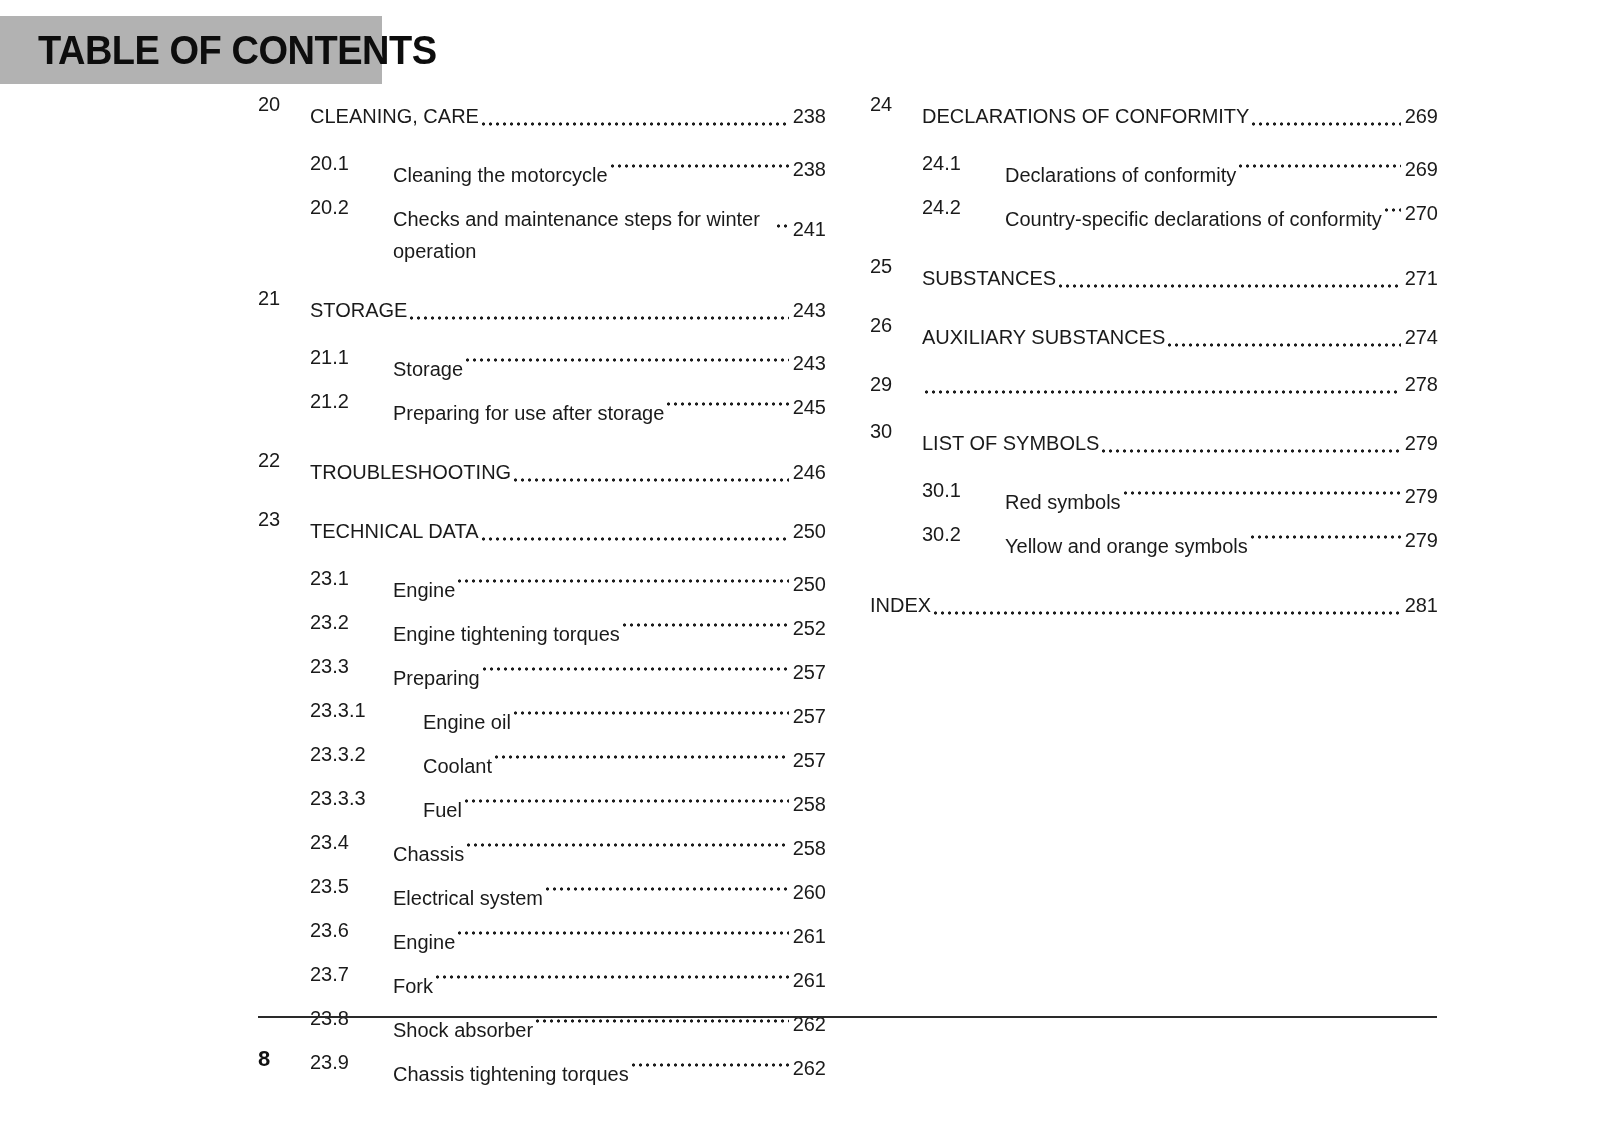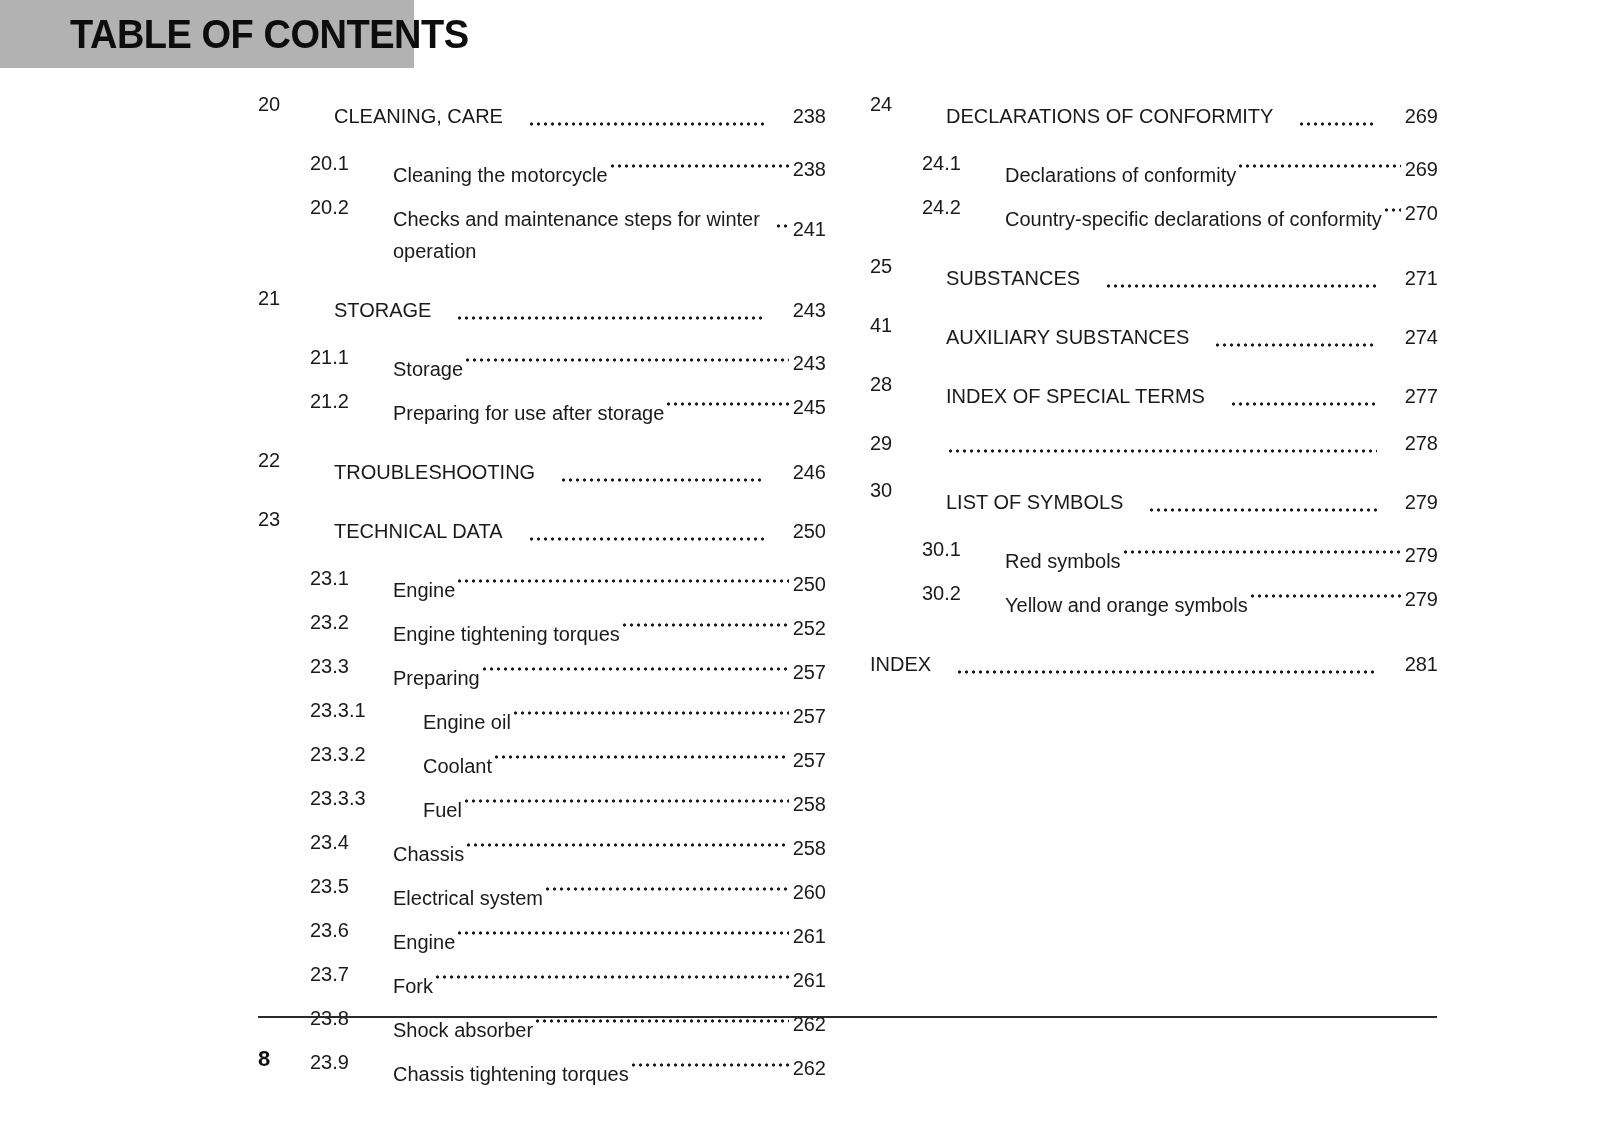--- a/index.html
+++ b/index.html
@@ -9,28 +9,27 @@
     position: relative;
     background: #ffffff;
     font-family: "Liberation Sans", sans-serif;
     color: #1a1a1a;
     overflow: hidden;
   }
 
   
   .title-bar {
     position: absolute;
-    top: 0;
+    top: 16px;
     left: 0;
     width: 382px;
     height: 68px;
     background: var(--title-bg, #b2b2b2);
     display: flex;
     align-items: center;
-    padding-left: 32px;
   }
   .title-bar .title-text {
     margin: 0;
     padding-left: 40px;
     font-size: 40px;
     font-weight: bold;
     color: #0d0d0d;
     letter-spacing: -0.5px;
     transform: scaleX(0.95);
     transform-origin: left center;
@@ -47,21 +46,21 @@
     gap: 44px;
   }
   .toc-col { flex: 1 1 0; min-width: 0; }
 
   .toc-entry {
     display: flex;
     align-items: flex-end;
     font-size: 20px;
     line-height: 32px;
   }
-  .toc-entry.chapter { margin: 15px 0; gap: 24px; }
+  .toc-entry.chapter { margin: 15px 0; }
   .toc-col .toc-entry:first-child { margin-top: 0; }
 
   .toc-num {
     align-self: flex-start;
     flex: 0 0 auto;
   }
   .chapter .toc-num { width: 52px; }
   .section, .subsection { padding-left: 52px; align-items: center; }
   .section .toc-num { width: 83px; }
   .subsection .toc-num { width: 113px; }
@@ -247,30 +246,24 @@
     <span class="toc-dots"></span>
     <span class="toc-page">270</span>
   </div>
       <div class="toc-entry chapter">
     <span class="toc-num">25</span>
     <span class="toc-label">SUBSTANCES</span>
     <span class="toc-dots"></span>
     <span class="toc-page">271</span>
   </div>
       <div class="toc-entry chapter">
-    <span class="toc-num">41</span>
+    <span class="toc-num">26</span>
     <span class="toc-label">AUXILIARY SUBSTANCES</span>
     <span class="toc-dots"></span>
     <span class="toc-page">274</span>
-  </div>
-      <div class="toc-entry chapter">
-    <span class="toc-num">28</span>
-    <span class="toc-label">INDEX OF SPECIAL TERMS</span>
-    <span class="toc-dots"></span>
-    <span class="toc-page">277</span>
   </div>
       <div class="toc-entry chapter">
     <span class="toc-num">29</span>
     <span class="toc-dots"></span>
     <span class="toc-page">278</span>
   </div>
       <div class="toc-entry chapter">
     <span class="toc-num">30</span>
     <span class="toc-label">LIST OF SYMBOLS</span>
     <span class="toc-dots"></span>

